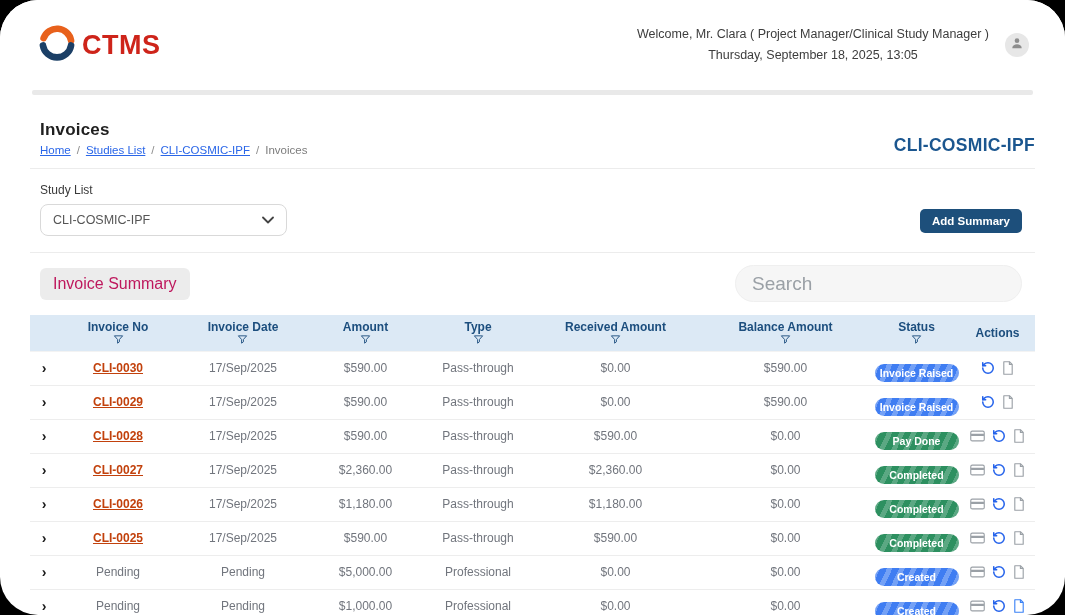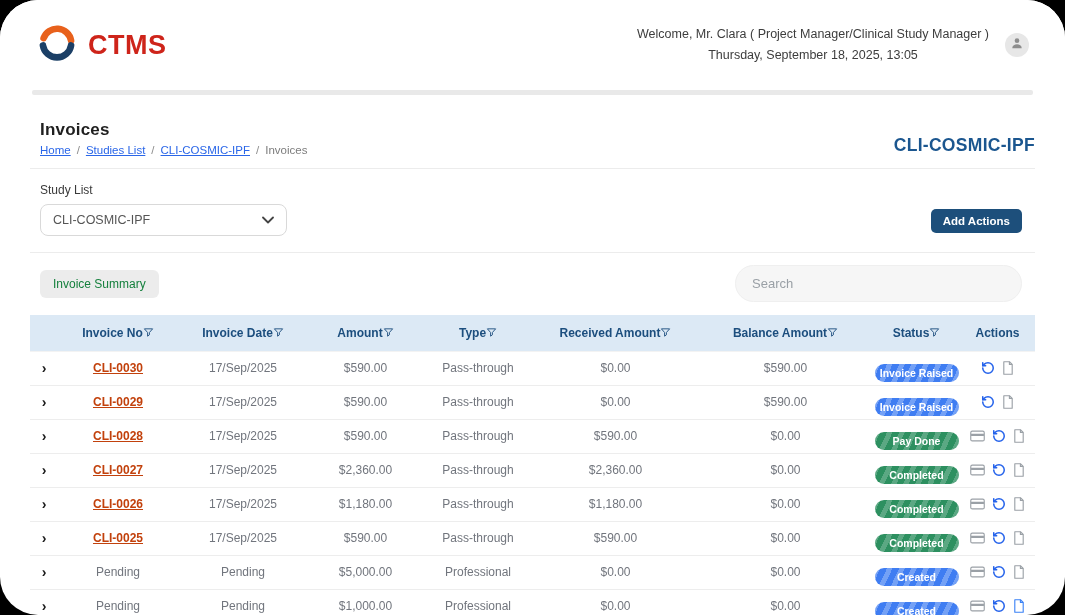--- a/index.html
+++ b/index.html
@@ -4,21 +4,21 @@
 <style>
   * { margin:0; padding:0; box-sizing:border-box; }
   html,body { background:#000; }
   body { font-family:"Liberation Sans", sans-serif; }
   .app{ position:relative; width:1065px; height:615px; background:#fff;
         border-radius:38px; overflow:hidden; margin:0 auto; }
 
   
   .topbar{ height:90px; display:flex; align-items:center; justify-content:space-between;
            padding:0 36px 0 38px; background:#fff; }
-  .logo{ display:flex; align-items:center; gap:12px; cursor:pointer; }
+  .logo{ display:flex; align-items:center; gap:6px; cursor:pointer; }
   .logo-text{ font-size:27px; font-weight:800; color:#ce241a; letter-spacing:.5px; }
   .userblock{ display:flex; align-items:center; gap:16px; }
   .welcome{ font-size:12.5px; color:#3d3d3d; line-height:21px;text-align:center; }
   .avatar{ width:24px; height:24px; border-radius:50%; background:#e7e7e7;
            display:flex; align-items:center; justify-content:center; cursor:pointer; }
 
   .divider-thick{ height:5px; background:#e9e9e9; margin:0 32px; border-radius:2px; }
   .divider-thin{ height:1px; background:#ececec; margin:0 30px; }
 
   
@@ -37,32 +37,32 @@
   .select{ width:247px; height:32px; border:1px solid #d9d9d9; border-radius:8px;
            display:flex; align-items:center; justify-content:space-between;
            padding:0 12px; font-size:12.5px; color:#555; cursor:pointer; background:#fff; }
   .btn-primary{ background:#1d4f7b; color:#fff; border:none; border-radius:5px;
                 font-size:11.5px; font-weight:600; padding:6px 12px; cursor:pointer;
                 margin-bottom:3px; font-family:inherit; }
 
   
   .summary-row{ display:flex; justify-content:space-between; align-items:center;
                 padding:12px 43px 13px 40px; }
-  .btn-muted{ background:#ececec; color:#15803d; border:none; border-radius:6px;
-              font-size:12px; padding:7px 13px; cursor:pointer; font-family:inherit; }
+  .btn-muted{ background:#ececec; color:#be185d; border:none; border-radius:6px;
+              font-size:16px; padding:7px 13px; cursor:pointer; font-family:inherit; }
   .search{ width:287px; height:37px; border:1px solid #efefef; border-radius:19px;
-           background:#f6f6f6; padding:0 16px; font-size:13px; color:#1d4ed8;
+           background:#f6f6f6; padding:0 16px; font-size:19px; color:#1d4ed8;
            font-family:inherit; outline:none; }
   .search::placeholder{ color:#9aa0a6; }
 
   
   table{ width:1005px; margin:0 30px; border-collapse:collapse; table-layout:fixed; }
   thead th{ background:#dce9f5; height:36px; font-size:12px; font-weight:700;
             color:#1c4e7e; text-align:center; white-space:nowrap; }
-  thead th .th-inner{ display:inline-flex; align-items:center; gap:0; }
+  thead th .th-inner{ display:inline-flex; align-items:center; gap:0;flex-direction:column; }
   .filter-icon{ display:inline-flex; cursor:pointer; }
   tbody td{ height:33px; border-bottom:1px solid #ededed; font-size:12px;
             color:#71757d; text-align:center; white-space:nowrap; }
   tbody tr:first-child td{ border-top:1px solid #f3f3f3; }
   .expander{ color:#1a1a1a; font-size:14px; font-weight:700; cursor:pointer;
              display:inline-block; line-height:1; }
   a.inv-link{ color:#c2410c; font-weight:600; text-decoration:underline; cursor:pointer;margin-top:17px; }
   .badge{ display:inline-block; width:84px; padding:3px 4px; border-radius:9px;
           color:#fff; font-size:10.5px; font-weight:700; text-align:center;margin-top:10px; }
   .badge.blue{ background:repeating-linear-gradient(115deg, rgba(255,255,255,.28) 0 5px,
@@ -120,21 +120,21 @@
       <div class="field-label">Study List</div>
       <div class="select">
         <span>CLI-COSMIC-IPF</span>
         <span>
           <svg width="12" height="8" viewBox="0 0 12 8" fill="none" stroke="#444" stroke-width="1.8" stroke-linecap="round" stroke-linejoin="round">
               <path d="M1 1.5l5 5 5-5"></path>
             </svg>
         </span>
       </div>
     </div>
-    <button class="btn-primary">Add Actions</button>
+    <button class="btn-primary">Add Summary</button>
   </div>
 
   <div class="divider-thin"></div>
 
   <div class="summary-row">
     <button class="btn-muted">Invoice Summary</button>
     <input class="search" type="text" placeholder="Search" style="">
   </div>
 
   <table>

